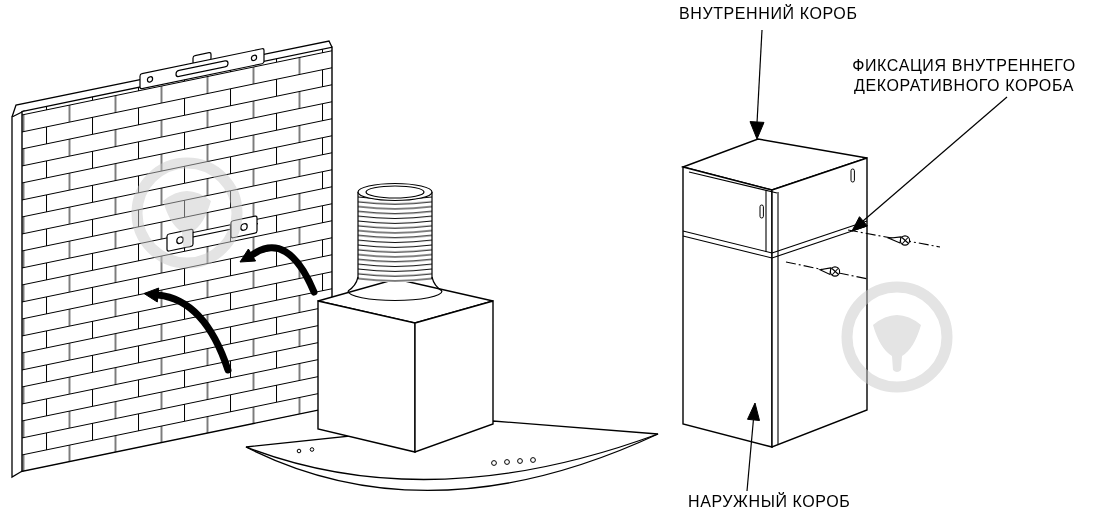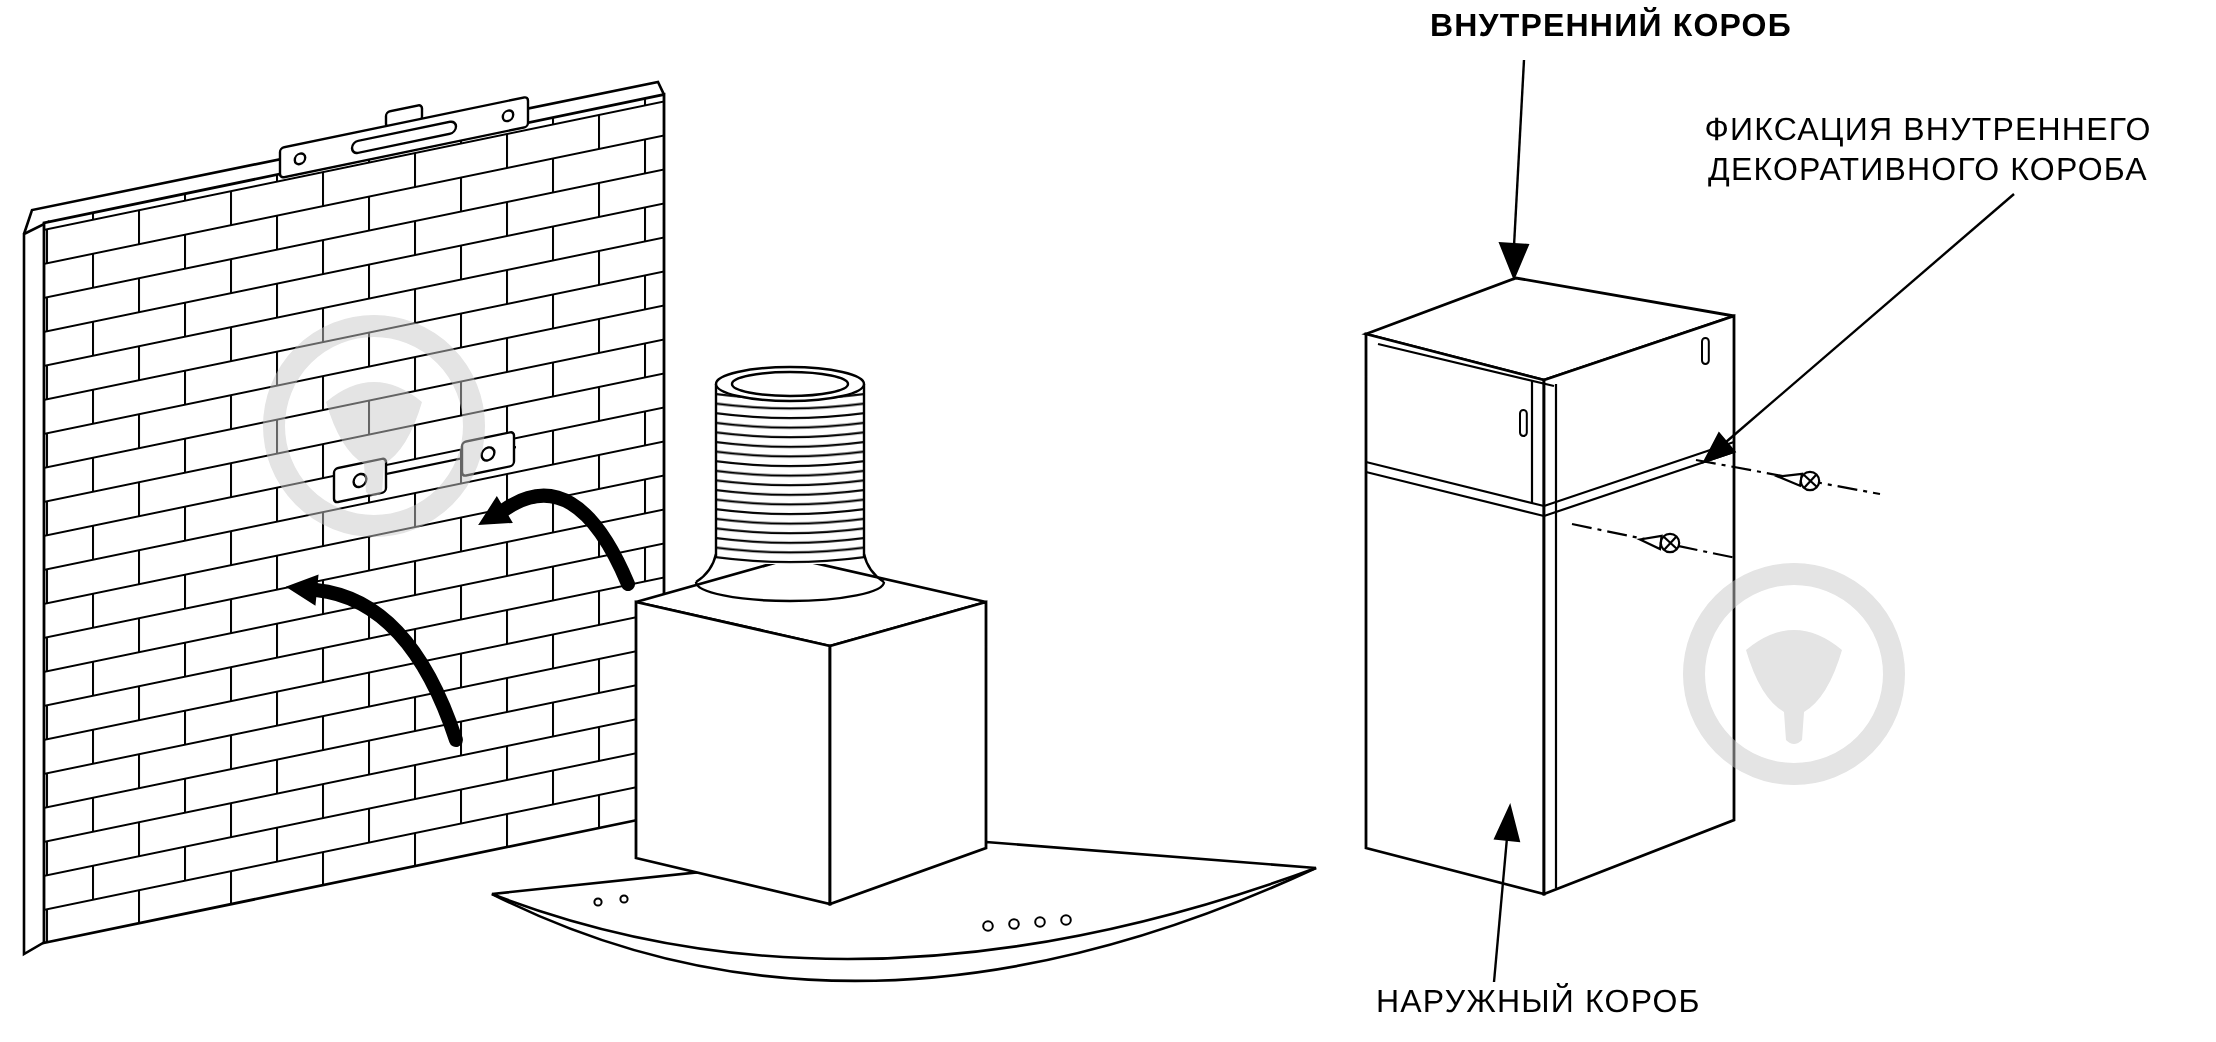--- a/index.html
+++ b/index.html
@@ -167,21 +167,21 @@
         <circle r="50" fill="none" stroke="#c8c8c8" stroke-width="11"></circle>
         <path d="M-24,-12 Q0,-32 24,-12 Q17,12 5,19 L4,33 Q0,37 -4,33 L-5,19 Q-17,12 -24,-12 Z" fill="#c8c8c8"></path>
       </g>
       <g transform="translate(897,337)">
         <circle r="50" fill="none" stroke="#c8c8c8" stroke-width="11"></circle>
         <path d="M-24,-12 Q0,-32 24,-12 Q17,12 5,19 L4,33 Q0,37 -4,33 L-5,19 Q-17,12 -24,-12 Z" fill="#c8c8c8"></path>
       </g>
     </g>
   </svg>
 
-  <div class="lbl" style="left:715px;top:4px;font-weight:bold;">ВНУТРЕННИЙ КОРОБ</div>
+  <div class="lbl" style="left:679px;top:4px;">ВНУТРЕННИЙ КОРОБ</div>
 
   <div class="lbl lbl-fixation" style="left:818px;top:56px;">
     <span>ФИКСАЦИЯ ВНУТРЕННЕГО</span>
     <span>ДЕКОРАТИВНОГО КОРОБА</span>
   </div>
 
   <div class="lbl" style="left:688px;top:492px;text-align:center;">НАРУЖНЫЙ КОРОБ</div>
 
 </div>
 

